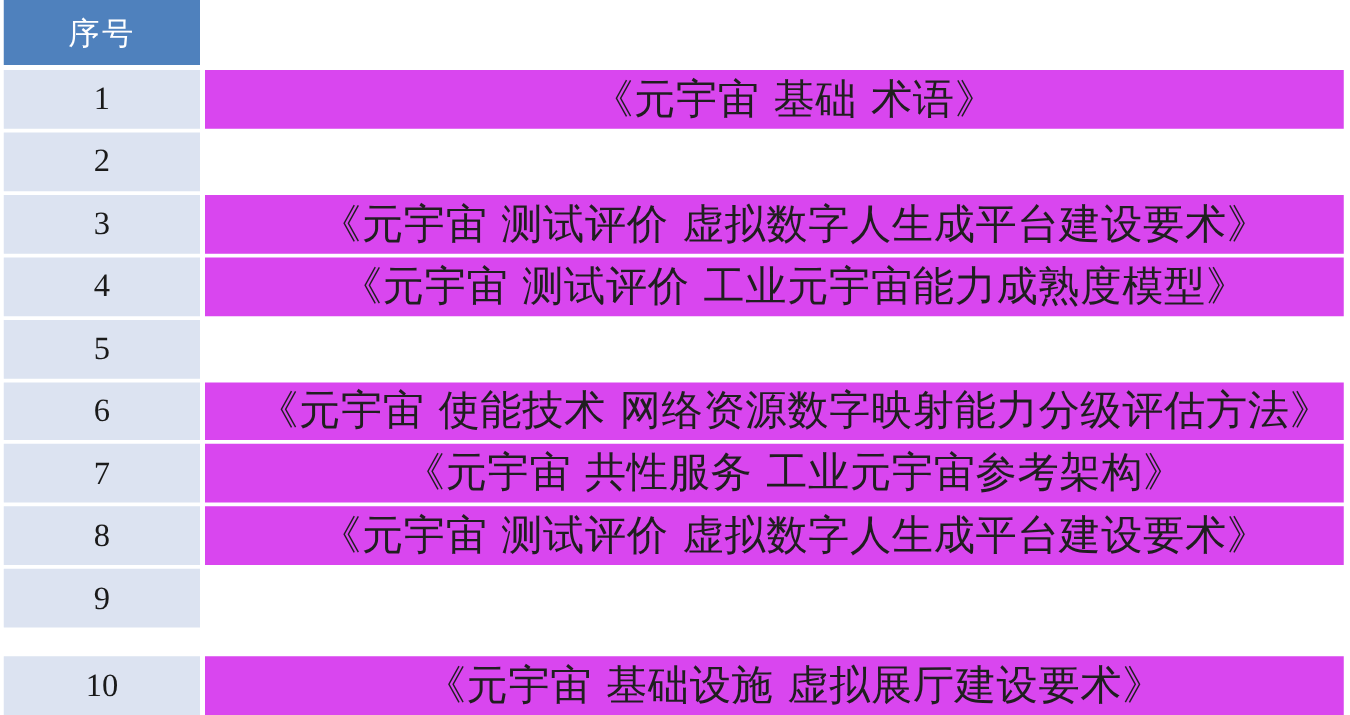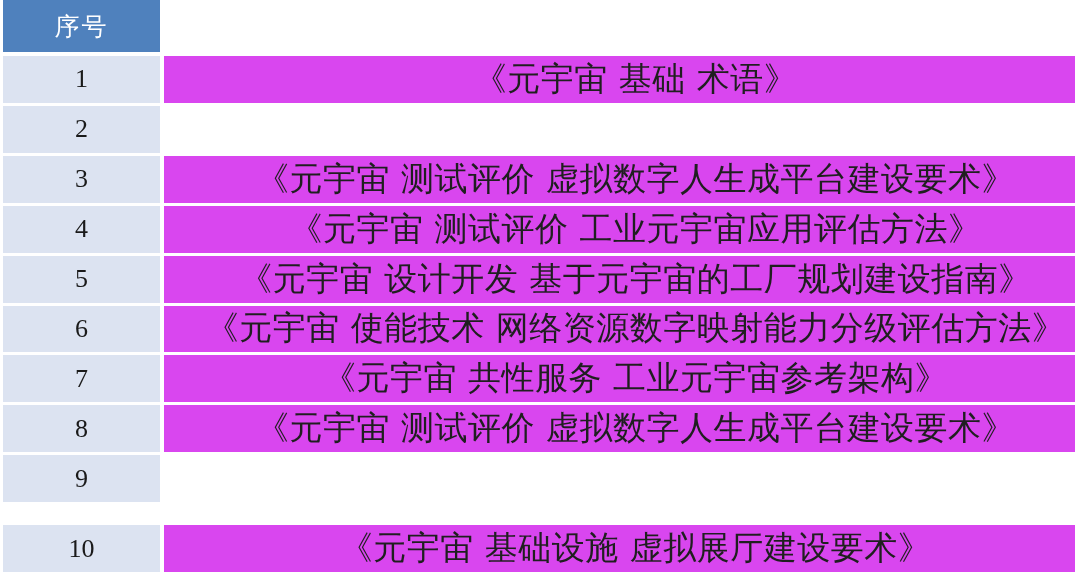--- a/index.html
+++ b/index.html
@@ -104,26 +104,25 @@
     <div class="cell col-index">2</div>
   </div>
 
   <div class="table-row">
     <div class="cell col-index">3</div>
     <div class="cell col-name cn-title">《元宇宙 测试评价 虚拟数字人生成平台建设要术》</div>
   </div>
 
   <div class="table-row">
     <div class="cell col-index">4</div>
-    <div class="cell col-name cn-title">《元宇宙 测试评价 工业元宇宙应用评估方法》</div>
+    <div class="cell col-name cn-title">《元宇宙 测试评价 工业元宇宙能力成熟度模型》</div>
   </div>
 
   <div class="table-row">
     <div class="cell col-index">5</div>
-    <div class="cell col-name cn-title">《元宇宙 设计开发 基于元宇宙的工厂规划建设指南》</div>
   </div>
 
   <div class="table-row">
     <div class="cell col-index">6</div>
     <div class="cell col-name cn-title">《元宇宙 使能技术 网络资源数字映射能力分级评估方法》</div>
   </div>
 
   <div class="table-row">
     <div class="cell col-index">7</div>
     <div class="cell col-name cn-title">《元宇宙 共性服务 工业元宇宙参考架构》</div>

